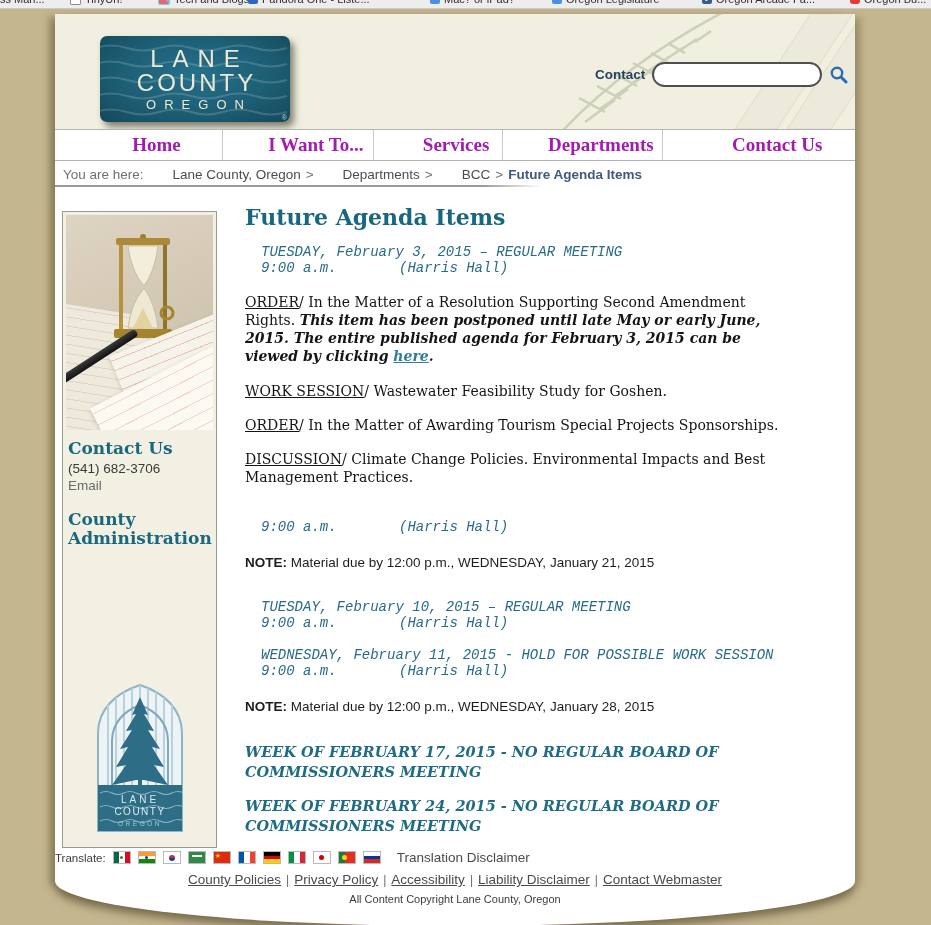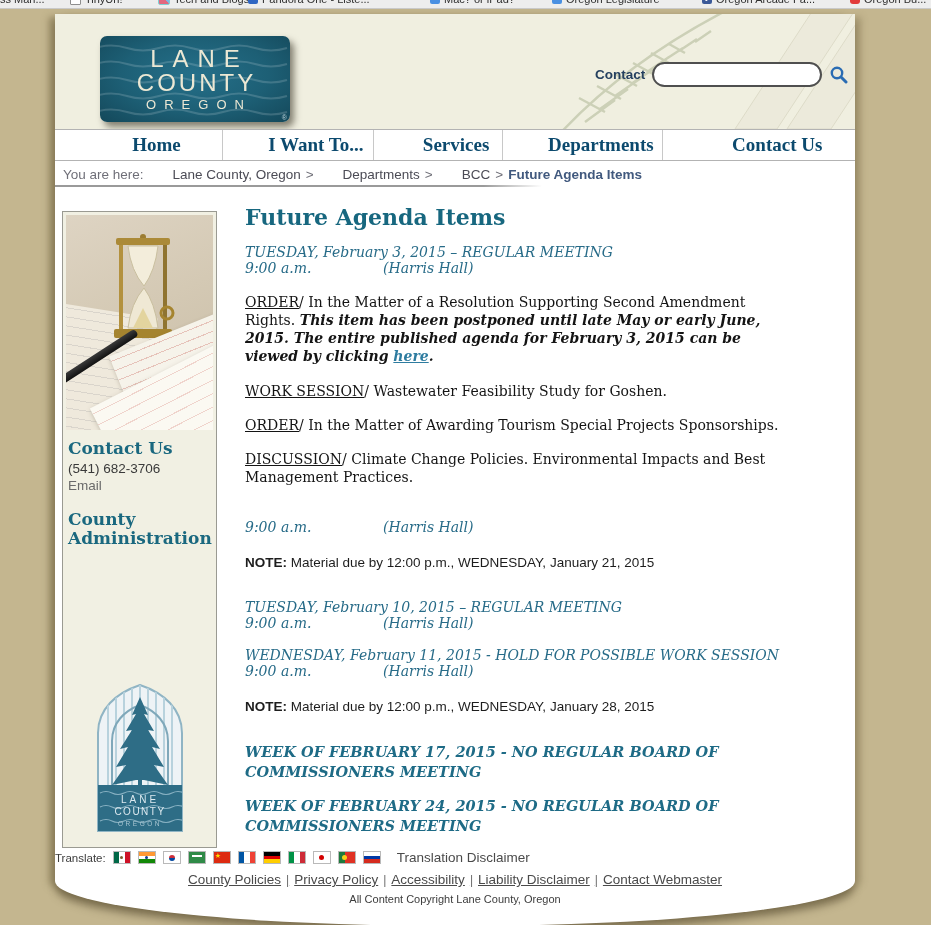--- a/index.html
+++ b/index.html
@@ -60,21 +60,21 @@
     background:#fff;outline:none;padding:0 9px;font-size:13px;color:#333;
   }
 
   
   .nav{
     height:30px;background:#fff;border-top:1px solid #b3b3b3;border-bottom:1px solid #b3b3b3;
     display:flex;align-items:stretch;
   }
   .nav-item{
     display:flex;align-items:center;justify-content:center;
-    font-family:"Liberation Serif",serif;font-weight:bold;font-size:19px;color:#0c4a6e;
+    font-family:"Liberation Serif",serif;font-weight:bold;font-size:19px;color:#a21caf;
     cursor:pointer;
     padding-left:36px;
   }
   .nav-item + .nav-item{border-left:1px solid #c8c8c8;}
 
   
   .crumbs{
     position:relative;height:26px;display:flex;align-items:center;gap:5px;
     padding-left:8px;font-size:13.5px;color:#6f6f78;background:#fff;
   }
@@ -112,21 +112,21 @@
   .side-email{font-size:13.5px;color:#6a6a6a;margin:1px 0 0 2px;display:inline-block;cursor:pointer;}
   .side-logo{position:absolute;left:50%;bottom:14px;transform:translateX(-50%);}
 
   
   .main{
     position:absolute;left:190px;top:190px;width:548px;
     font-family:"DejaVu Serif","Liberation Serif",serif;color:#141414;
   }
   .main h1{font-size:22px;color:#17677f;margin:0 0 15px;}
   .main h2{font-size:17px;color:#17677f;margin:0 0 21px;}
-  .meeting{margin:0 0 16px;}
+  .meeting{margin:0 16px 16px;font-family:Liberation Mono, monospace;}
   .m-title,.m-line{font-style:italic;color:#276b88;font-size:14px;line-height:1.14;}
   .m-time{display:inline-block;width:138px;}
   .body-p{font-size:14px;line-height:1.3;margin:0 0 16px;}
   .u{text-decoration:underline;}
   .bi{font-weight:bold;font-style:italic;}
   .here-link{color:#2e7ca0;font-weight:bold;font-style:italic;text-decoration:underline;cursor:pointer;}
   .mb-big{margin-bottom:34px;}
   .note{font-family:"Liberation Sans",sans-serif;font-size:13.5px;color:#1d1d1d;margin:19px 0 0;}
   .gap28{height:28px;}
   .gap30{height:30px;}

